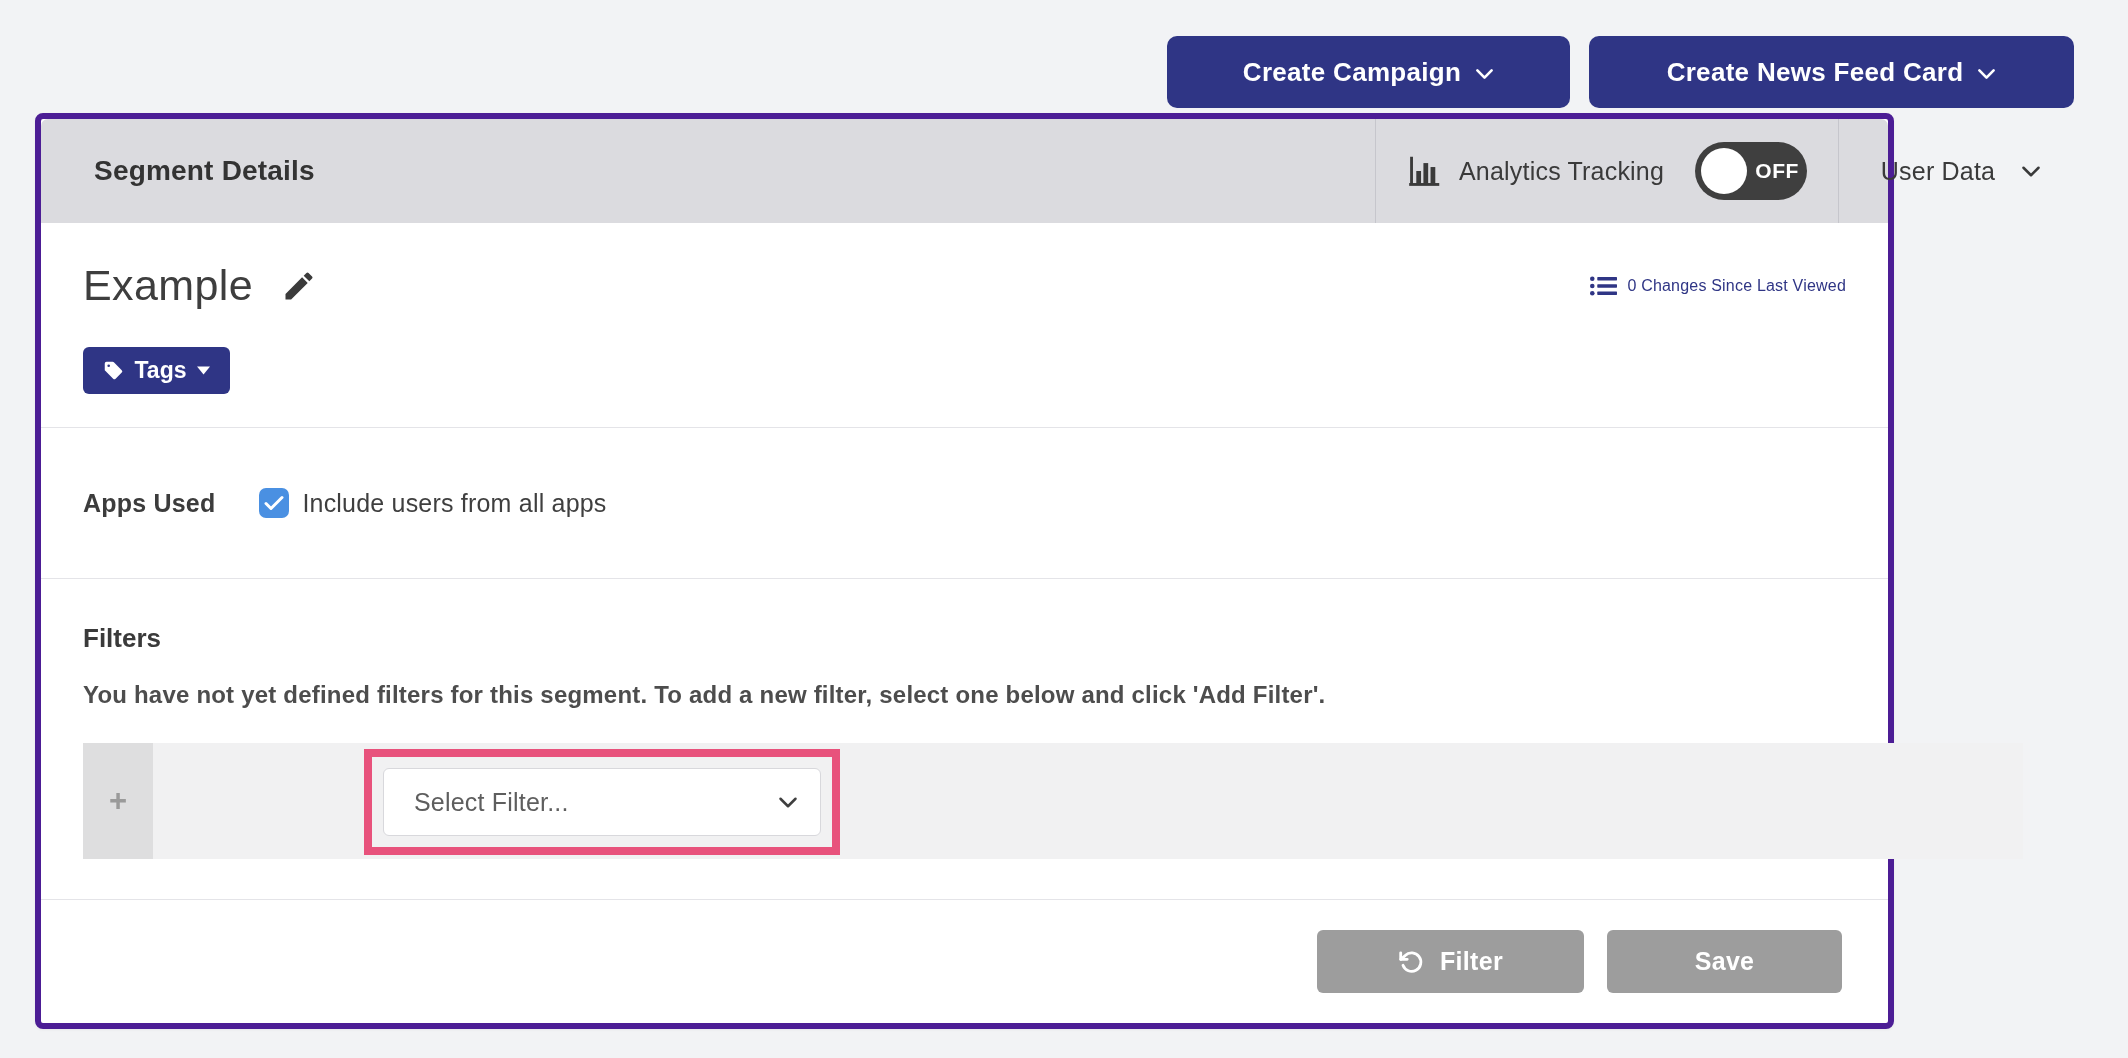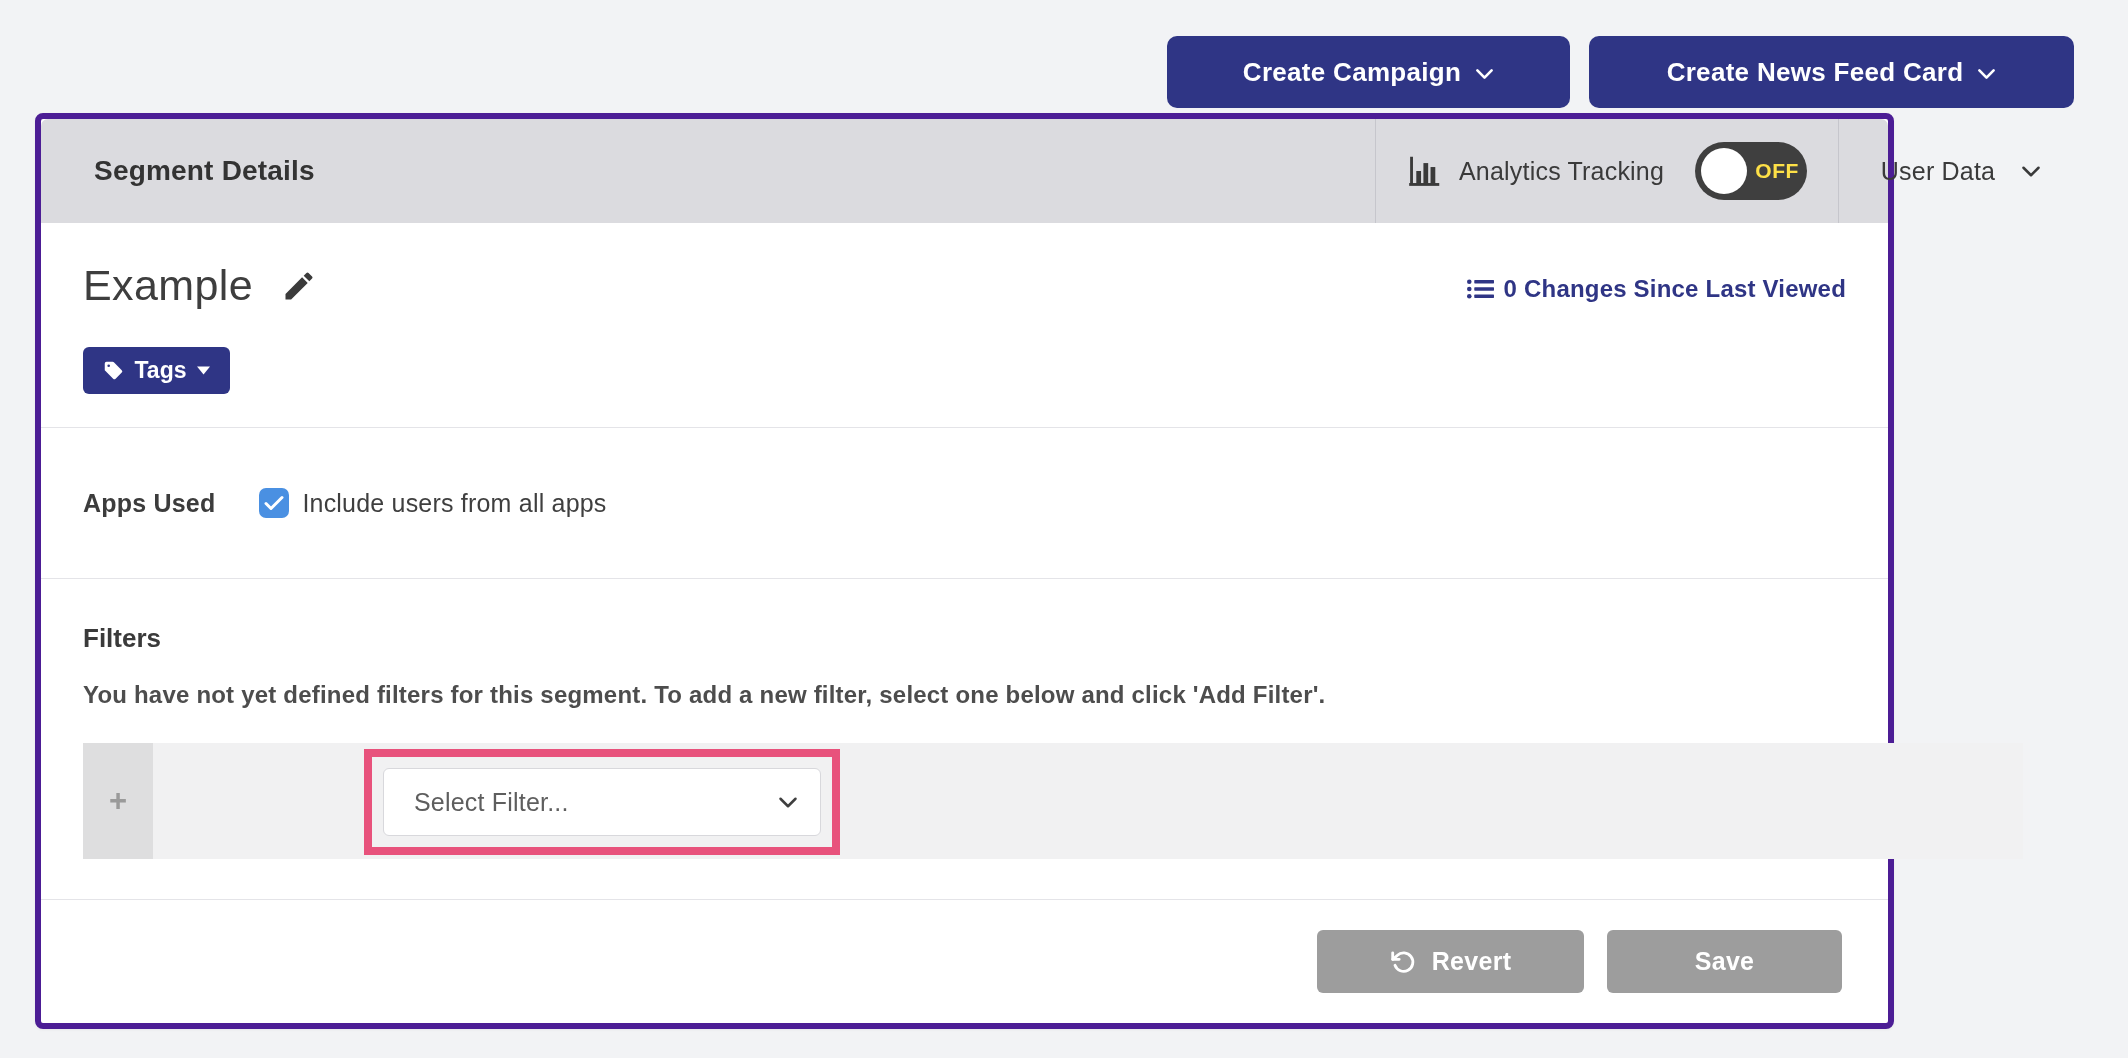--- a/index.html
+++ b/index.html
@@ -58,21 +58,21 @@
     width: 112px; height: 58px; border-radius: 29px; background: #3F3F3F;
     position: relative; cursor: pointer; flex: none;
   }
   .toggle-knob {
     position: absolute; left: 6px; top: 6px; width: 46px; height: 46px;
     border-radius: 50%; background: #fff;
   }
   .toggle-state {
     position: absolute; left: 58px; top: 0; width: 48px; height: 58px;
     display: flex; align-items: center; justify-content: center;
-    color: #fde047; font-size: 21px; font-weight: 700; letter-spacing: 0.5px;
+    color: #ffffff; font-size: 21px; font-weight: 700; letter-spacing: 0.5px;
   }
   .userdata-group {
     position: absolute; left: 1797px; top: 0; width: 228px; height: 104px;
     display: flex; align-items: center; justify-content: center; gap: 26px;
     padding-left: 18px; cursor: pointer;
   }
   .userdata-label { font-size: 25px; color: #3A3A3A; letter-spacing: 0.2px; }
   .dark-chev { color: #3A3A3A; }
 
   
@@ -82,21 +82,21 @@
   }
   .segment-name-row {
     position: absolute; left: 42px; top: 38px;
     display: flex; align-items: center; gap: 28px;
   }
   .segment-name { font-size: 43px; font-weight: 400; color: #3E3E3E; letter-spacing: 0.4px; }
   .edit-pencil { color: #3B3B3B; cursor: pointer; }
   .changes-link {
     position: absolute; right: 42px; top: 52px;
     display: flex; align-items: center; gap: 10px;
-    color: #2F3585; font-size: 24px; font-weight: 700; letter-spacing: 0.2px;
+    color: #2F3585; font-size: 16px; font-weight: 400; letter-spacing: 0.2px;
     cursor: pointer; text-decoration: none;
   }
   .tags-btn {
     position: absolute; left: 42px; top: 124px; width: 147px; height: 47px;
     background: #2F3585; border: none; border-radius: 6px;
     display: flex; align-items: center; justify-content: center; gap: 11px;
     color: #fff; font-family: "Liberation Sans", sans-serif;
     font-size: 23px; font-weight: 700; cursor: pointer;
   }
 
@@ -294,21 +294,21 @@
 
   <div class="panel-footer">
     <div class="footer-buttons">
       <button class="gray-btn" id="btn-revert">
         <span class="icon">
           <svg width="26" height="26" viewBox="0 0 24 24" fill="none" stroke="#fff" stroke-width="2.6" stroke-linecap="round" stroke-linejoin="round">
             <polyline points="2.5 3.5 2.5 9.5 8.5 9.5"></polyline>
             <path d="M4.6 15a8.5 8.5 0 1 0 2-8.9L2.5 9.5"></path>
           </svg>
         </span>
-        <span>Revert</span>
+        <span>Filter</span>
       </button>
       <button class="gray-btn" id="btn-save">
         <span>Save</span>
       </button>
     </div>
   </div>
 
 </div>
 
 </body></html>

